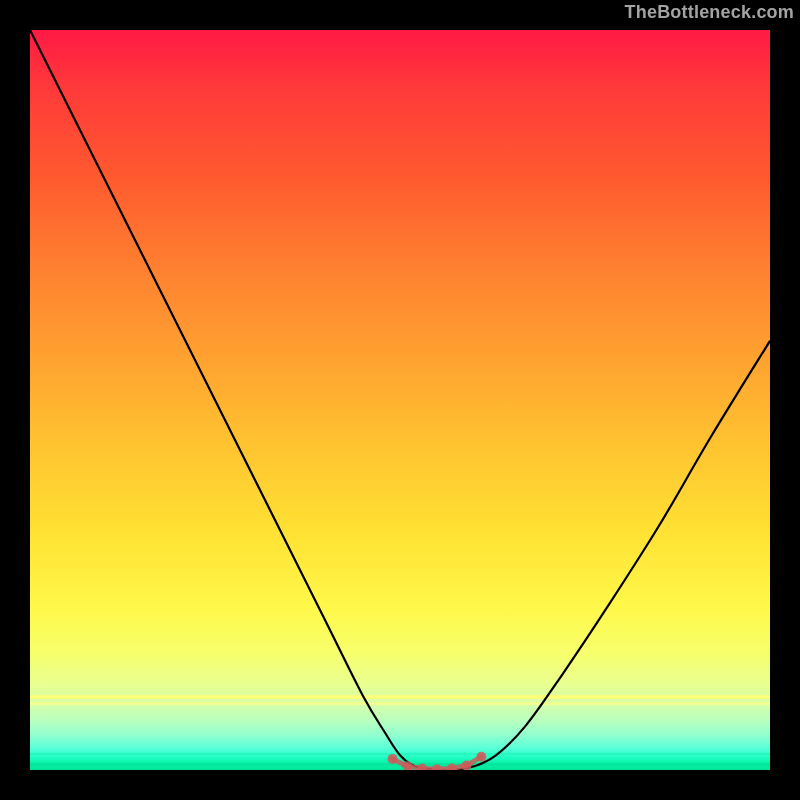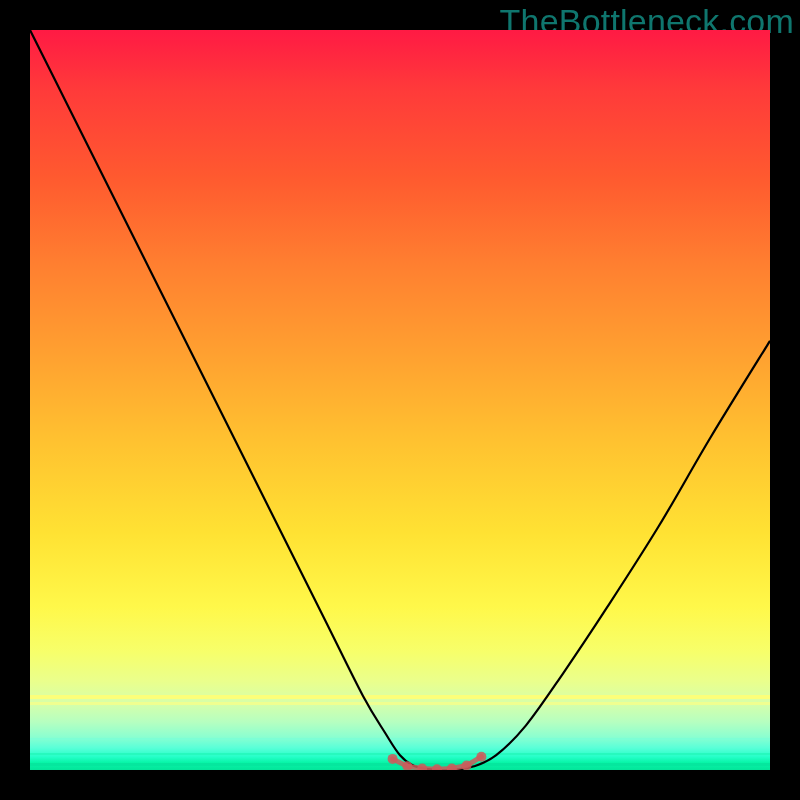--- a/index.html
+++ b/index.html
@@ -15,23 +15,23 @@
     position: absolute;
     top: 0;
     left: 0;
     width: 800px;
     height: 800px;
   }
   .watermark {
     position: absolute;
     top: 2px;
     right: 6px;
-    color: #0f766e;
-    font-size: 34px;
-    font-weight: 400;
+    color: #a3a3a3;
+    font-size: 18px;
+    font-weight: 700;
     letter-spacing: 0.2px;
     user-select: none;
   }
   .plot-area {
     position: absolute;
     left: 30px;
     top: 30px;
     width: 740px;
     height: 740px;
     overflow: hidden;

